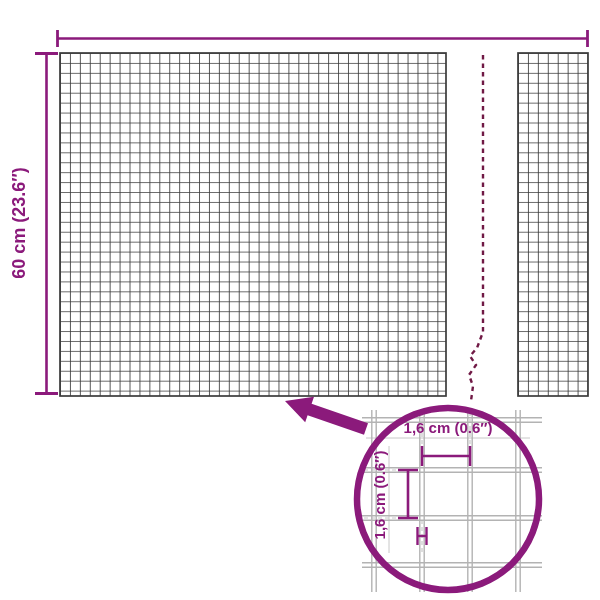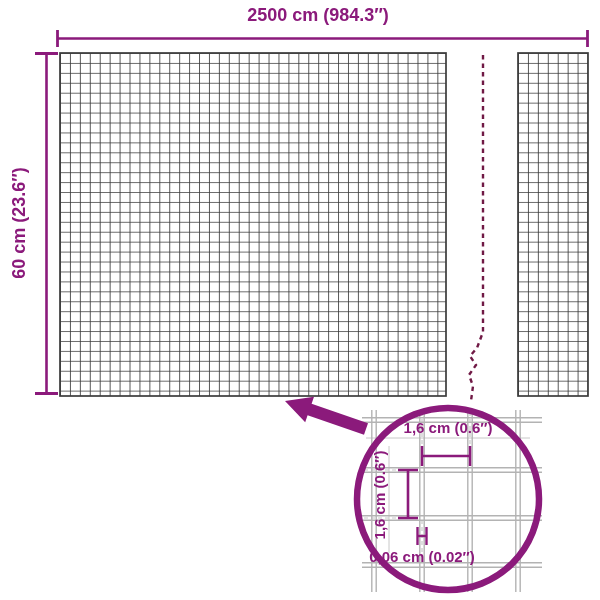--- a/index.html
+++ b/index.html
@@ -110,22 +110,20 @@
       <line x1="417.5" y1="527" x2="417.5" y2="545" class="accent-stroke" stroke-width="2.4"></line>
       <line x1="426.5" y1="527" x2="426.5" y2="545" class="accent-stroke" stroke-width="2.4"></line>
       <line x1="417.5" y1="536" x2="426.5" y2="536" class="accent-stroke" stroke-width="2.4"></line>
     </g>
 
     <circle cx="448" cy="499" r="91" fill="none" class="accent-stroke" stroke-width="6.5"></circle>
 
     <polygon points="285,401 314,396.7 311.6,403.8 368,423.3 364,434.7 307.6,415.2 305.2,422.3" fill="var(--accent)"></polygon>
   </svg>
 
-  <div class="dim-label" style="left:318px;top:15px;">2500 cm (984.3″)</div>
 
   <div class="dim-label rot" style="left:19px;top:223px;">60 cm (23.6″)</div>
 
   <div class="detail-label" style="left:448px;top:427px;">1,6 cm (0.6″)</div>
 
   <div class="detail-label rot" style="left:379px;top:495px;">1,6 cm (0.6″)</div>
 
-  <div class="detail-label" style="left:422px;top:556px;">0,06 cm (0.02″)</div>
 </div>
 
 </body></html>

